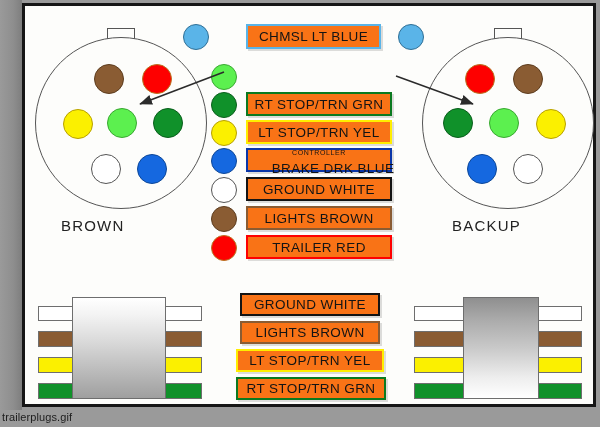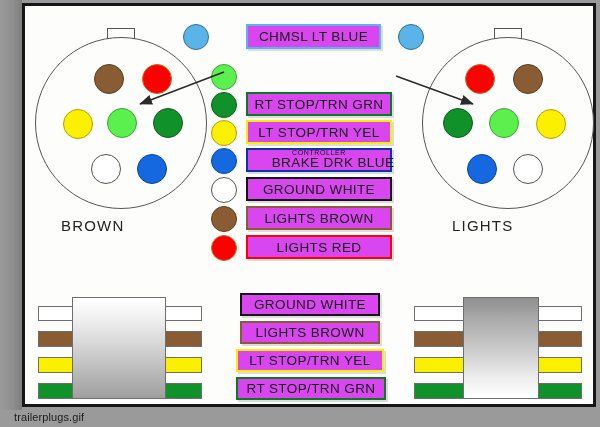--- a/index.html
+++ b/index.html
@@ -24,21 +24,21 @@
     background:#fdfdfb;
     border:3px solid #161616;
     border-right-width:3px;
     box-sizing:border-box;
   }
   #footer-bar{
     position:absolute;left:0;top:410px;width:600px;height:17px;
     background:#9a9a9a;
   }
   #footer-text{
-    position:absolute;left:14px;top:411px;
+    position:absolute;left:2px;top:411px;
     font-size:11px;color:#1d1d1d;letter-spacing:.1px;
     white-space:nowrap;
   }
 
   
   .conn{
     position:absolute;width:172px;height:172px;
     border:1.6px solid #555;
     border-radius:50%;
     background:#fdfdfb;
@@ -62,32 +62,32 @@
   
   .swatch{
     position:absolute;width:26px;height:26px;border-radius:50%;
     box-sizing:border-box;
   }
 
   
   .chip{
     position:absolute;
     box-sizing:border-box;
-    background:#d946ef;
+    background:#f97316;
     display:flex;align-items:center;justify-content:center;
     font-size:13.5px;color:#141414;letter-spacing:.4px;
     white-space:nowrap;
     box-shadow:2px 2px 0 rgba(0,0,0,.13);
   }
   .chip .sub{
     position:absolute;top:-1px;left:0;right:0;
     text-align:center;font-size:7px;letter-spacing:.6px;color:#141414;
     line-height:8px;
   }
-  .chip.with-sub .main{position:relative;top:2px;padding-left:28px;}
+  .chip.with-sub .main{position:relative;top:8px;padding-left:28px;}
 
   
   .flat-body{
     position:absolute;border:1.4px solid #6e6e6e;box-sizing:border-box;
   }
   .flat-body.l{background:linear-gradient(to bottom,#ffffff 0%,#f2f2f2 18%,#d8d8d8 45%,#bcbcbc 72%,#9f9f9f 100%);}
   .flat-body.r{background:linear-gradient(to bottom,#8f8f8f 0%,#ababab 22%,#c9c9c9 50%,#eeeeee 80%,#ffffff 100%);}
   .wire{position:absolute;box-sizing:border-box;border:1.2px solid #6e6e6e;}
 
   
@@ -117,21 +117,21 @@
       <div class="conn-notch" style="left: 494px; top: 28px;"></div>
       <div class="conn" style="left: 422px; top: 37px;">
         <div class="pin" style="left: 42px; top: 26px; background: rgb(254, 0, 0); border: 1.6px solid rgb(184, 117, 31);"></div>
         <div class="pin" style="left: 90px; top: 26px; background: rgb(138, 92, 51); border: 1.6px solid rgb(93, 61, 31);"></div>
         <div class="pin" style="left: 20px; top: 70px; background: rgb(16, 145, 42); border: 1.6px solid rgb(10, 94, 28);"></div>
         <div class="pin" style="left: 66px; top: 70px; background: rgb(92, 240, 79); border: 1.6px solid rgb(58, 168, 50);"></div>
         <div class="pin" style="left: 113px; top: 71px; background: rgb(251, 240, 0); border: 1.6px solid rgb(184, 160, 0);"></div>
         <div class="pin" style="left: 44px; top: 116px; background: rgb(21, 104, 224); border: 1.6px solid rgb(13, 71, 152);"></div>
         <div class="pin" style="left: 90px; top: 116px; background: rgb(255, 255, 255); border: 1.6px solid rgb(85, 85, 85);"></div>
       </div>
-      <div class="conn-caption" style="left: 452px; top: 217px;">LIGHTS</div>
+      <div class="conn-caption" style="left: 452px; top: 217px;">BACKUP</div>
       <div class="swatch" style="left: 183px; top: 24px; background: rgb(90, 180, 232); border: 1.6px solid rgb(47, 111, 150);"></div>
       <div class="swatch" style="left: 398px; top: 24px; background: rgb(90, 180, 232); border: 1.6px solid rgb(47, 111, 150);"></div>
       <div class="chip" style="left: 246px; top: 24px; width: 135px; height: 25px; border: 2.6px solid rgb(90, 180, 232);">
         <span class="main">CHMSL LT BLUE</span>
       </div>
       <div class="swatch" style="left: 211px; top: 64px; background: rgb(92, 240, 79); border: 1.6px solid rgb(58, 168, 50);"></div>
       <div class="swatch" style="left: 211px; top: 92px; background: rgb(16, 145, 42); border: 1.6px solid rgb(10, 94, 28);"></div>
       <div class="chip" style="left: 246px; top: 92px; width: 146px; height: 24px; border: 2.6px solid rgb(11, 122, 32);">
         <span class="main">RT STOP/TRN GRN</span>
       </div>
@@ -147,21 +147,21 @@
       <div class="swatch" style="left: 211px; top: 177px; background: rgb(255, 255, 255); border: 1.6px solid rgb(85, 85, 85);"></div>
       <div class="chip" style="left: 246px; top: 177px; width: 146px; height: 24px; border: 2.6px solid rgb(20, 20, 20);">
         <span class="main">GROUND WHITE</span>
       </div>
       <div class="swatch" style="left: 211px; top: 206px; background: rgb(138, 92, 51); border: 1.6px solid rgb(93, 61, 31);"></div>
       <div class="chip" style="left: 246px; top: 206px; width: 146px; height: 24px; border: 2.6px solid rgb(138, 92, 51);">
         <span class="main">LIGHTS BROWN</span>
       </div>
       <div class="swatch" style="left: 211px; top: 235px; background: rgb(254, 0, 0); border: 1.6px solid rgb(184, 117, 31);"></div>
       <div class="chip" style="left: 246px; top: 235px; width: 146px; height: 24px; border: 2.6px solid rgb(254, 0, 0);">
-        <span class="main">LIGHTS RED</span>
+        <span class="main">TRAILER RED</span>
       </div>
       <div class="chip" style="left: 240px; top: 293px; width: 140px; height: 23px; border: 2.6px solid rgb(20, 20, 20);">
         <span class="main">GROUND WHITE</span>
       </div>
       <div class="chip" style="left: 240px; top: 321px; width: 140px; height: 23px; border: 2.6px solid rgb(138, 92, 51);">
         <span class="main">LIGHTS BROWN</span>
       </div>
       <div class="chip" style="left: 236px; top: 349px; width: 148px; height: 23px; border: 2.6px solid rgb(255, 238, 0);">
         <span class="main">LT STOP/TRN YEL</span>
       </div>

